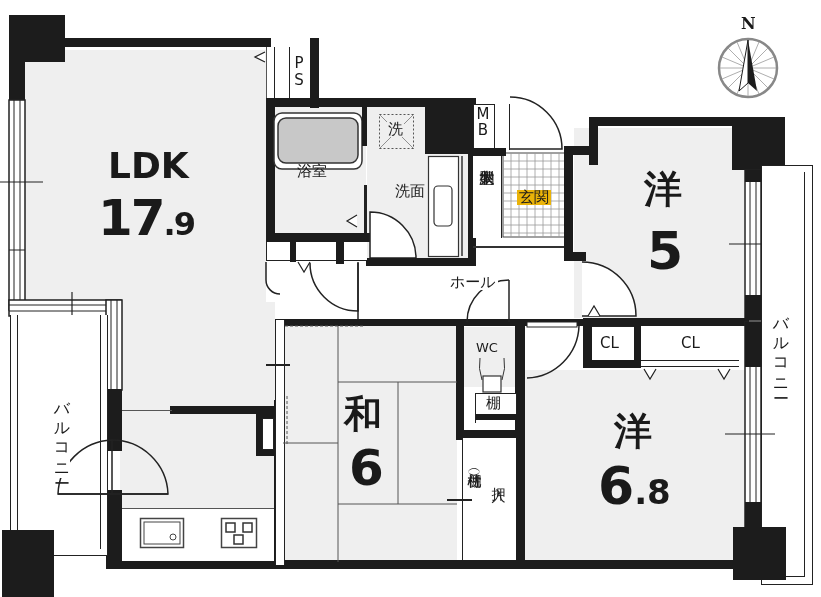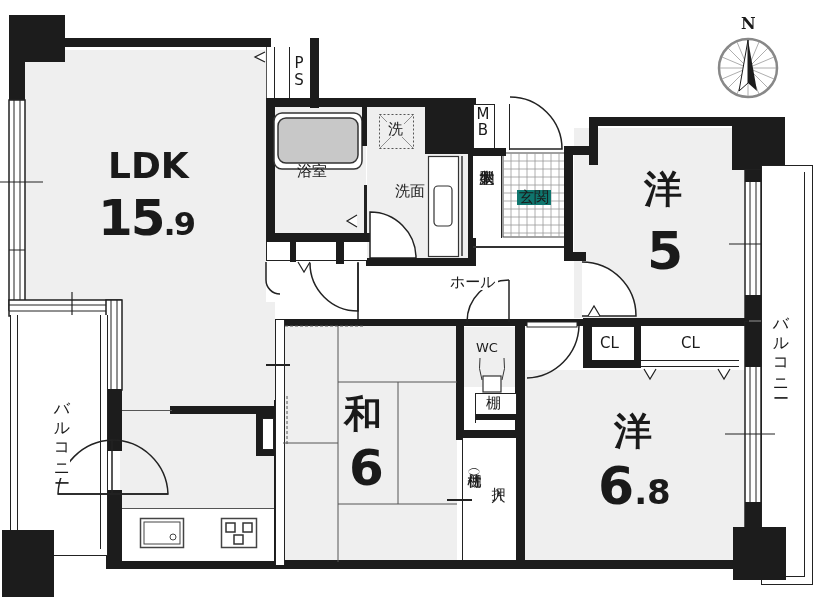--- a/index.html
+++ b/index.html
@@ -174,21 +174,21 @@
     <div>M</div>
     <div style="margin-top:1px">B</div>
   </div>
 <div class="abs" style="left:494px;top:104px;width:14px;height:46px;background:#fff;border-left:1px solid #222;border-right:1px solid #222;"></div>
 <svg style="left:508px;top:95px;" width="60" height="60">
   <path d="M2 2 A52 52 0 0 1 54 54 L2 54" fill="#fff" stroke="#222" stroke-width="1.5"></path>
 </svg>
 <div class="wall" style="left:470px;top:148px;width:36px;height:8px;"></div>
 <div class="abs" style="left:473px;top:156px;width:28px;height:82px;background:#fff;border-right:1.5px solid #222;"></div>
 <div class="small vert" style="left:479px;top:158px;font-size:15px;letter-spacing:0;">大型収納</div>
-<div class="small" style="left:517px;top:190px;background:#0f766e;padding:0 2px;">玄関</div>
+<div class="small" style="left:517px;top:190px;background:#eab308;padding:0 2px;">玄関</div>
 <div class="thin" style="left:473px;top:246px;width:100px;height:1.5px;background:#333;"></div>
 
 <div class="wall" style="left:589px;top:117px;width:160px;height:9px;"></div>
 <div class="wall" style="left:589px;top:117px;width:9px;height:48px;"></div>
 <div class="wall" style="left:564px;top:146px;width:34px;height:9px;"></div>
 <div class="wall" style="left:564px;top:146px;width:9px;height:114px;"></div>
 <div class="wall" style="left:564px;top:252px;width:22px;height:9px;"></div>
 <div class="wall" style="left:732px;top:117px;width:53px;height:53px;"></div>
 <svg style="left:745px;top:170px;" width="16" height="150">
   <rect x="0" y="0" width="16" height="150" fill="#fff" stroke="#222" stroke-width="1.5"></rect>
@@ -274,21 +274,21 @@
   <line x1="2" y1="0" x2="82" y2="0" stroke="#555" stroke-dasharray="3 2" stroke-width="1"></line>
   <line x1="4" y1="70" x2="4" y2="120" stroke="#555" stroke-dasharray="3 2" stroke-width="1"></line>
 </svg>
 <div class="thin" style="left:266px;top:364px;width:24px;height:1.5px;background:#222;"></div>
 
 <div class="wall" style="left:256px;top:406px;width:18px;height:50px;"></div>
 <div class="abs" style="left:262px;top:418px;width:10px;height:30px;background:#fff;border:1px solid #222;"></div>
 
 <div class="lbl" style="left:108px;top:148px;font-size:36px;">LDK</div>
 <div class="lbl" style="left:98px;top:193px;font-size:50px;letter-spacing:-2px;">
-  <span>15</span><span style="font-size:32px;">.9</span>
+  <span>17</span><span style="font-size:32px;">.9</span>
 </div>
 
 <div class="lbl" style="left:644px;top:170px;font-size:38px;">洋</div>
 <div class="lbl" style="left:647px;top:225px;font-size:52px;">5</div>
 
 <div class="lbl" style="left:614px;top:412px;font-size:38px;">洋</div>
 <div class="lbl" style="left:598px;top:460px;font-size:52px;">
   <span>6</span><span style="font-size:34px;">.8</span>
 </div>
 

